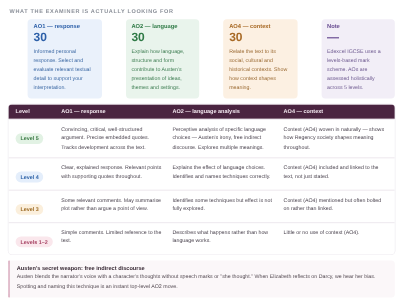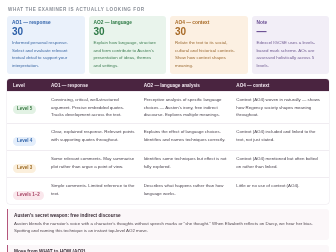--- a/index.html
+++ b/index.html
@@ -20,20 +20,21 @@
     margin: 1px 0 4px 1px;
   }
 
   
   .cards { display: flex; gap: 4px; margin-bottom: 5px; }
   .card {
     flex: 1 1 0;
     border-radius: 3px;
     padding: 4px 8px 5px 5px;
     min-height: 48px;
+    margin-left: 16px;
   }
   .card-title { font-size: 4.8px; font-weight: 700; margin-bottom: 1px; }
   .card-num { font-size: 10px; font-weight: 700; line-height: 12px; margin-bottom: 1px; }
   .card-dash { font-size: 10px; font-weight: 700; line-height: 12px; margin-bottom: 1px; letter-spacing: -1px; }
   .card-body { font-size: 4.4px; line-height: 1.72; }
 
   .card.ao1 { background: #eaf1fb; }
   .card.ao1 .card-title, .card.ao1 .card-num { color: #2c5fa8; }
   .card.ao1 .card-body { color: #3e6aa5; }
 

